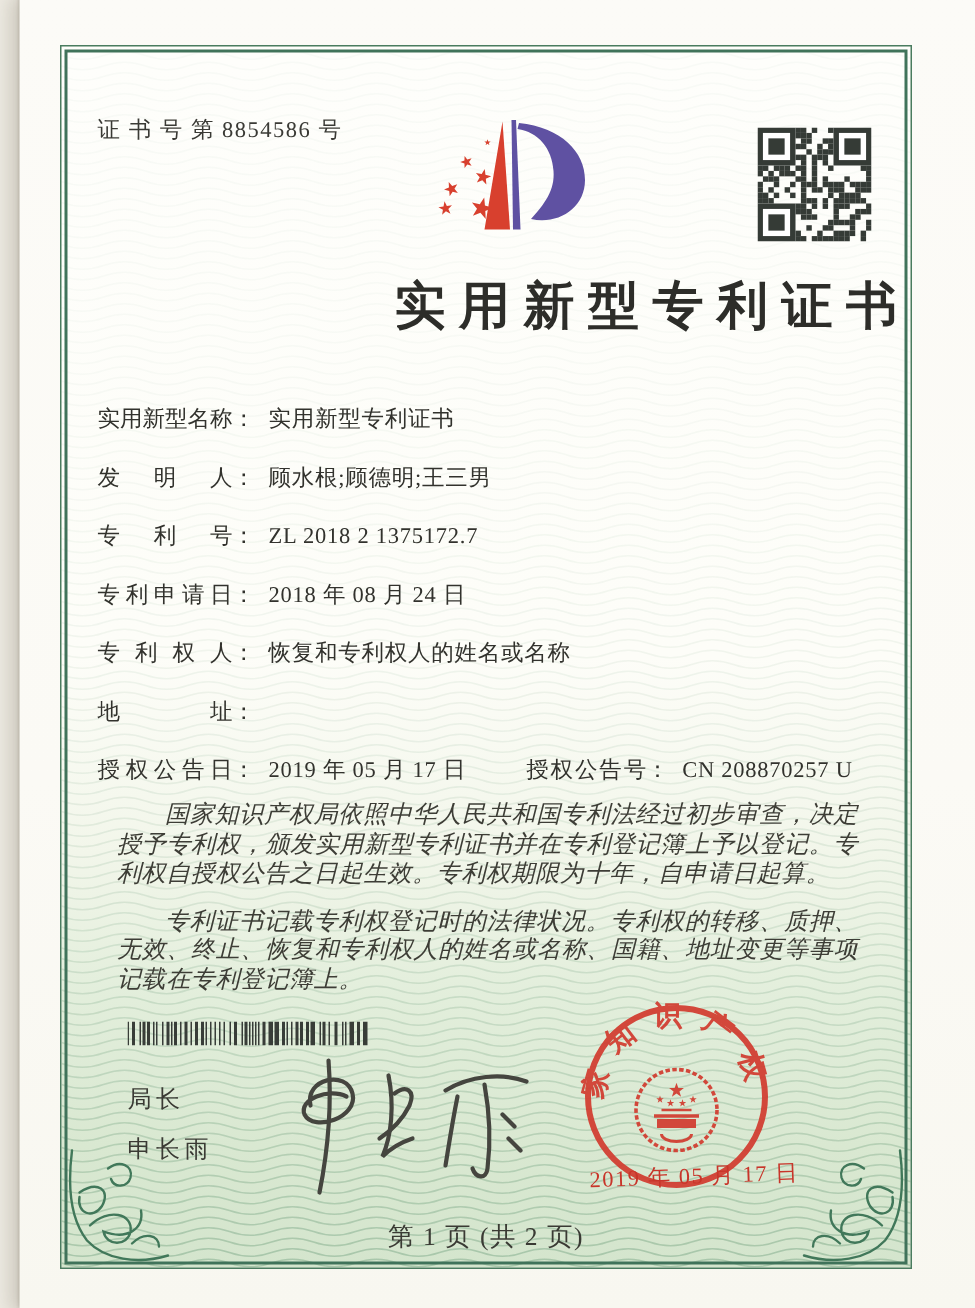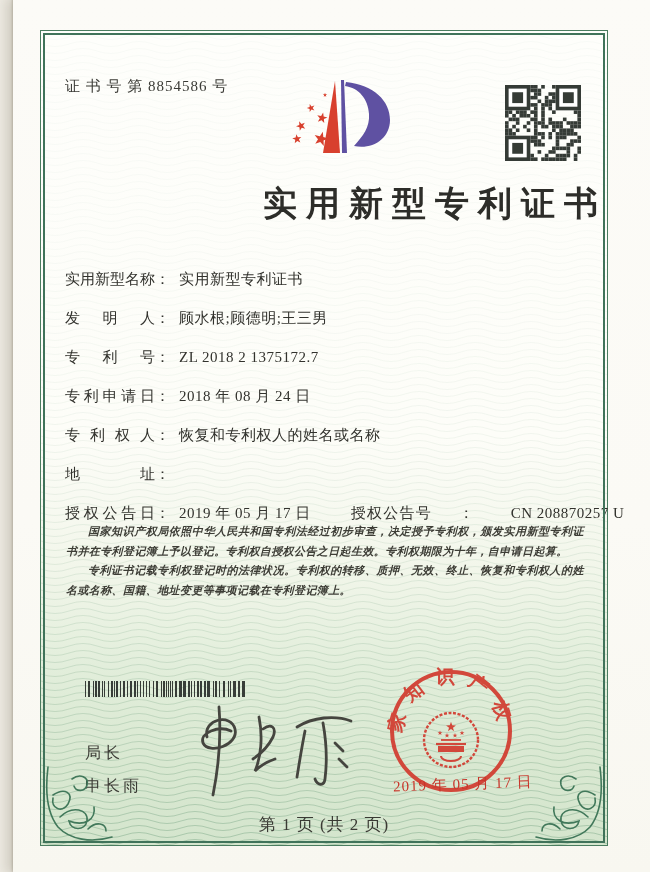--- a/index.html
+++ b/index.html
@@ -31,29 +31,29 @@
   .title{
     position:absolute;left:0;right:0;top:150px;z-index:3;
     text-align:right;font-size:34px;font-weight:bold;color:#2d2d29;
     letter-spacing:9px;padding-left:9px;
   }
   .fields{position:absolute;left:24px;right:20px;top:226px;z-index:3;margin-top:13px;}
   .field-row{display:flex;align-items:baseline;height:39px;font-size:15px;color:#32322d;white-space:nowrap;}
   .flabel{display:inline-block;width:90px;text-align:justify;text-align-last:justify;flex:none;}
   .fcolon{flex:none;margin-right:9px;}
   .fvalue{letter-spacing:.5px;}
-  .pair2{margin-left:40px;display:flex;align-items:baseline;gap:28px;}
+  .pair2{margin-left:40px;display:flex;align-items:baseline;}
   .pair2 .flabel{width:80px;}
   .paras{position:absolute;left:25px;right:23px;top:491px;z-index:3;}
   .paras p{
-    margin:0;font-style:italic;font-size:11px;line-height:19.5px;
-    letter-spacing:.4px;text-indent:2em;color:#3d3d36;text-align:justify;font-weight:bold;
+    margin:12px;font-style:italic;font-size:16px;line-height:19.5px;
+    letter-spacing:.4px;text-indent:2em;color:#3d3d36;text-align:justify;
   }
   .barcode{position:absolute;left:44px;top:650px;z-index:3;}
-  .director{position:absolute;left:44px;top:712px;z-index:3;font-size:16px;color:#3a3a34;letter-spacing:3px;}
+  .director{position:absolute;left:44px;top:692px;z-index:3;font-size:16px;color:#3a3a34;letter-spacing:3px;}
   .director div{margin-bottom:12px;}
   .signature{position:absolute;left:138px;top:668px;z-index:4;}
   .seal{position:absolute;left:346px;top:636px;z-index:4;opacity:.93;}
   .seal-date{
     position:absolute;left:352px;top:744px;z-index:5;
     color:#c8352a;font-size:15px;letter-spacing:1px;transform:rotate(-2deg);
   }
   .page-info{
     position:absolute;left:0;right:0;bottom:9px;z-index:3;
     text-align:center;font-size:17px;color:#3a3a34;letter-spacing:1px;

